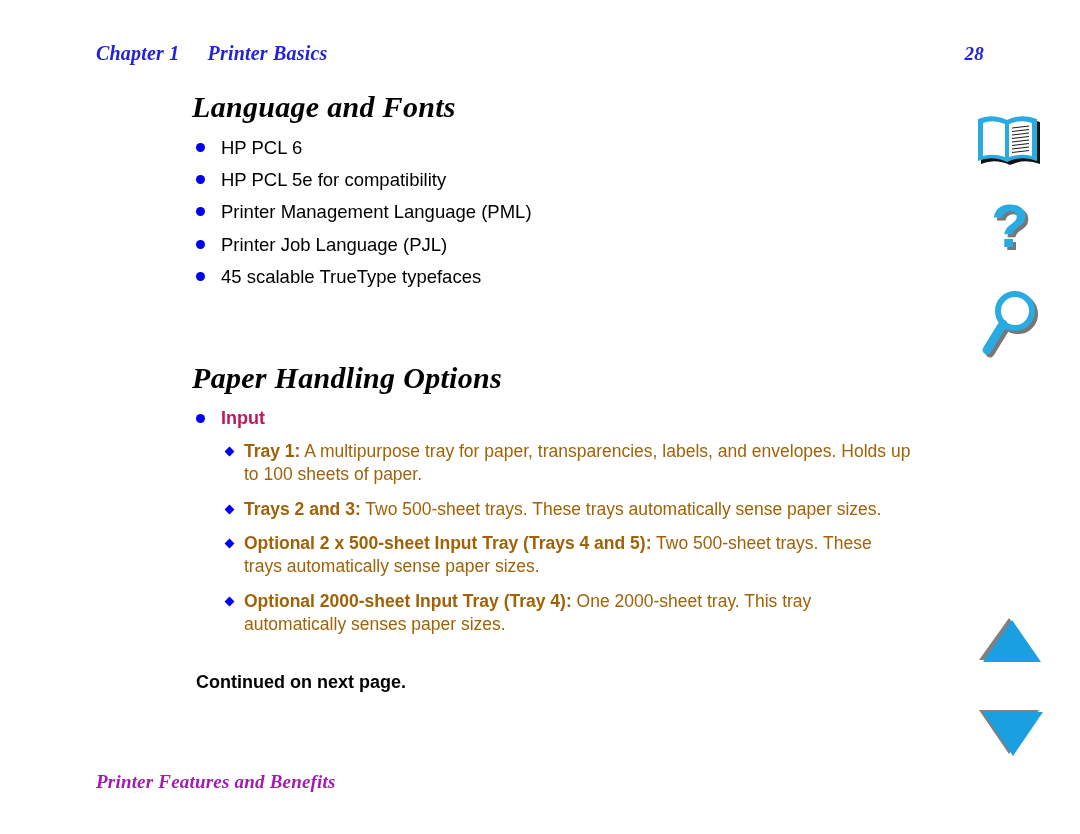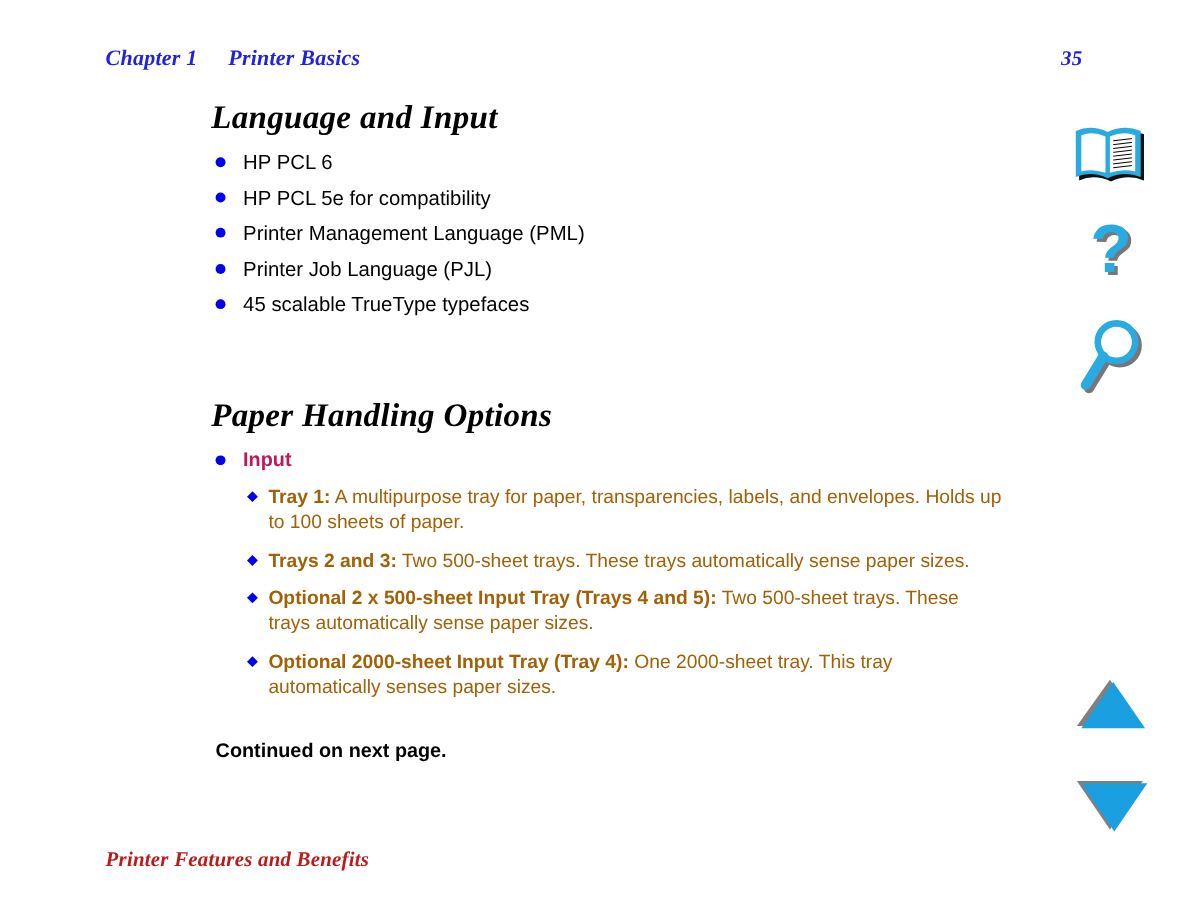--- a/index.html
+++ b/index.html
@@ -142,21 +142,21 @@
 
   
   .running-footer {
     position: absolute;
     left: 96px;
     top: 771px;
     font-family: "Liberation Serif", serif;
     font-weight: bold;
     font-style: italic;
     font-size: 19px;
-    color: #b91c1c;
+    color: #a21caf;
     letter-spacing: 0.2px;
   }
 
   
   .nav-rail {
     position: absolute;
     left: 955px;
     top: 0;
     width: 110px;
     height: 834px;
@@ -176,24 +176,24 @@
   .nav-icon svg { display: block; width: 100%; height: 100%; }
 </style>
 </head>
 <body>
 
 <div class="page">
 
   <div class="running-header">
     <span class="chapter-label">Chapter 1</span>
     <span class="chapter-title">Printer Basics</span>
-    <span class="page-number">35</span>
+    <span class="page-number">28</span>
   </div>
 
-  <div class="section-heading" id="heading-language">Language and Input</div>
+  <div class="section-heading" id="heading-language">Language and Fonts</div>
 
   <div class="bullet-list">
     <div class="bullet-item">
       <span class="dot-bullet"></span>
       <span class="bullet-text">HP PCL 6</span>
     </div>
     <div class="bullet-item">
       <span class="dot-bullet"></span>
       <span class="bullet-text">HP PCL 5e for compatibility</span>
     </div>

